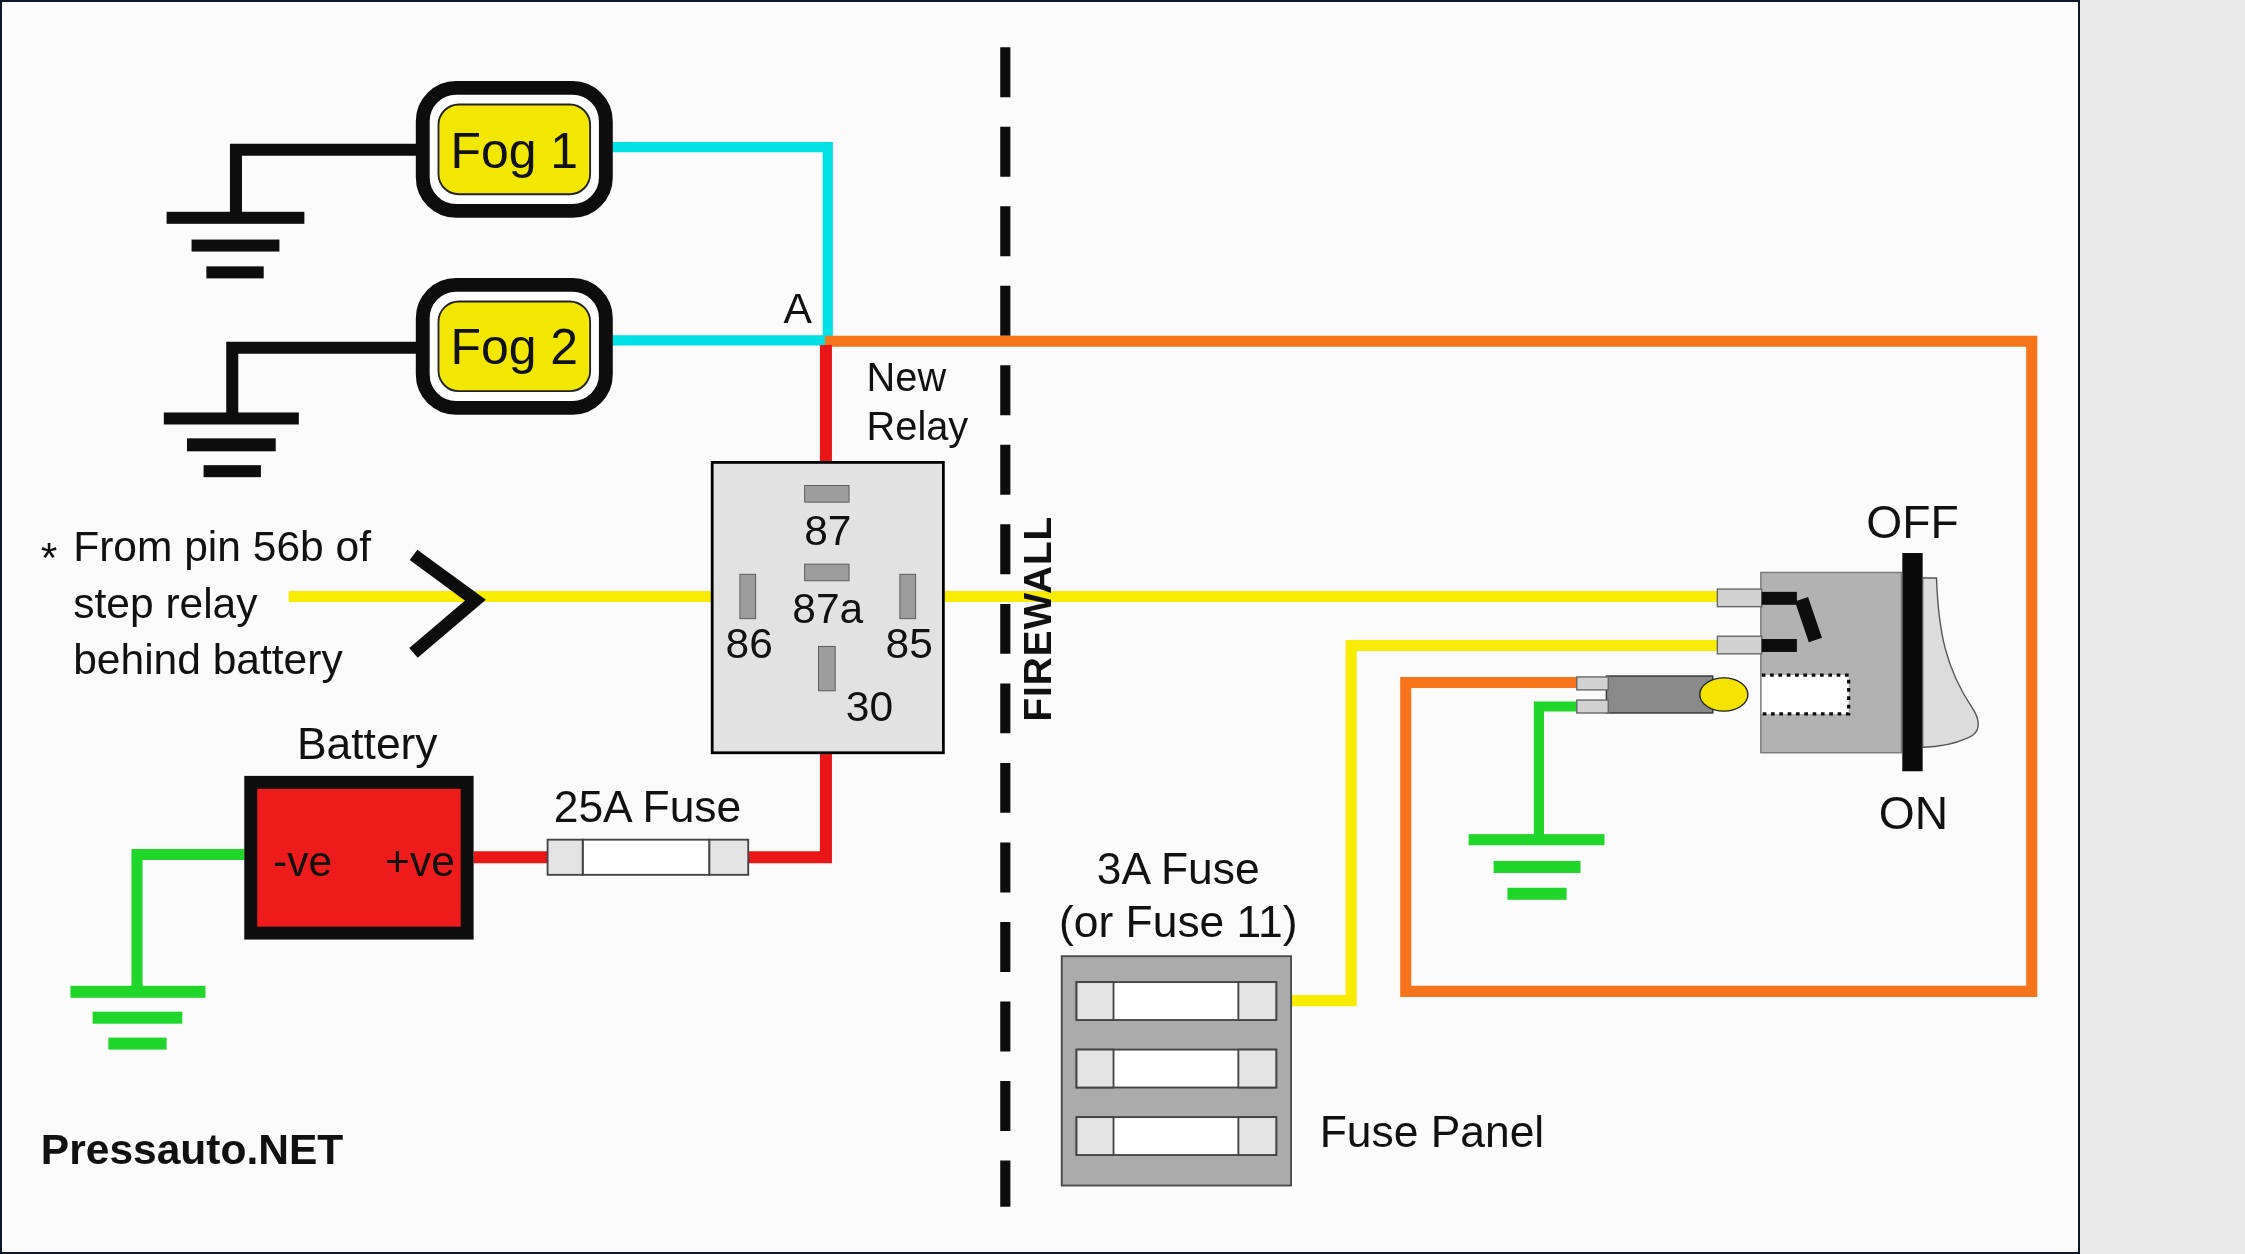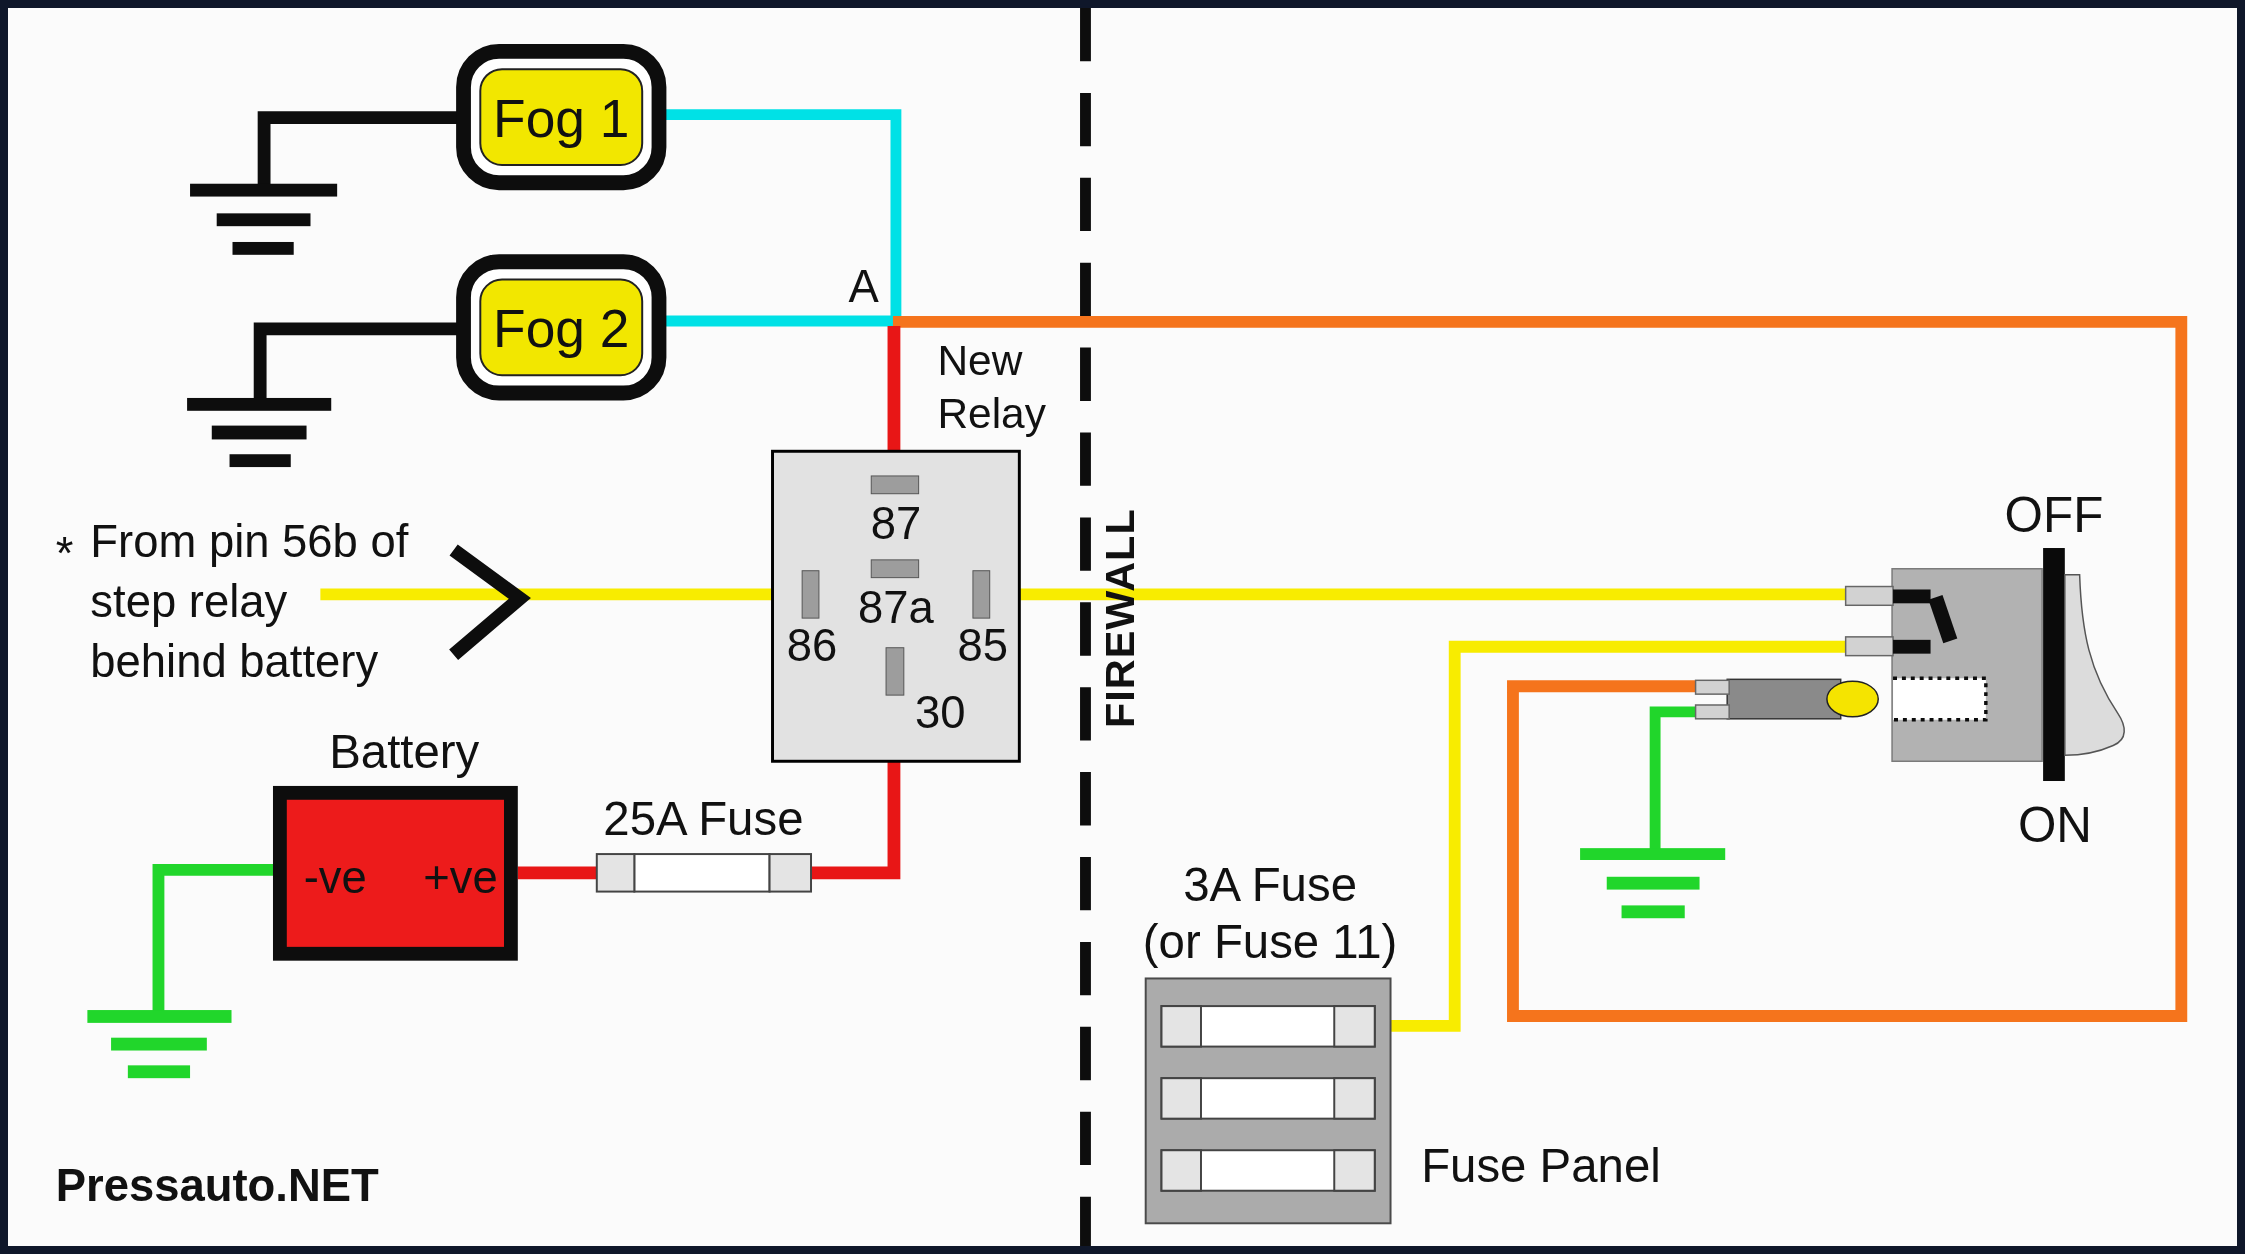--- a/index.html
+++ b/index.html
@@ -1,21 +1,21 @@
 <!DOCTYPE html>
 <html><head>
 <meta charset="utf-8">
 <style>
   html,body{margin:0;padding:0;background:#e8e8e8;}
   .canvas{
     position:relative;
-    width:2245px;height:1254px;
+    width:2080px;height:1254px;
     box-sizing:border-box;
     background:#fbfbfb;
-    border:8px solid #0f172a;
+    border:2px solid #0f172a;
     overflow:hidden;
     font-family:"Liberation Sans", sans-serif;
   }
   svg{display:block;width:100%;height:100%;}
   text{font-family:"Liberation Sans", sans-serif; fill:#111;}
   .lbl{font-size:46px;}
   .lbl-big{font-size:48px;}
   .fog-lbl{font-size:54px;}
   .sw-lbl{font-size:50px;}
   .firewall-lbl{font-size:42px;font-weight:bold;letter-spacing:1px;}

